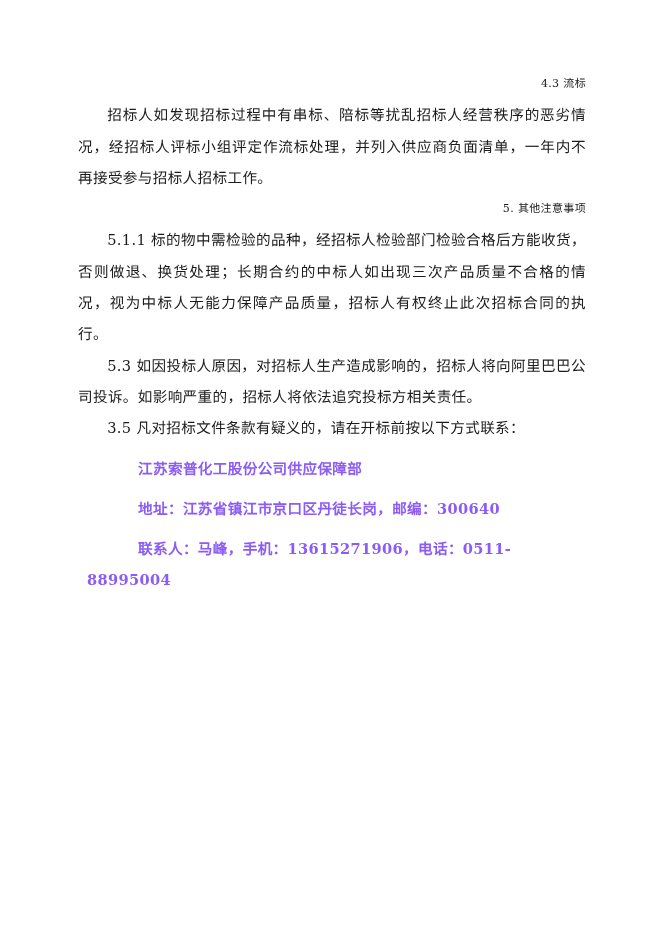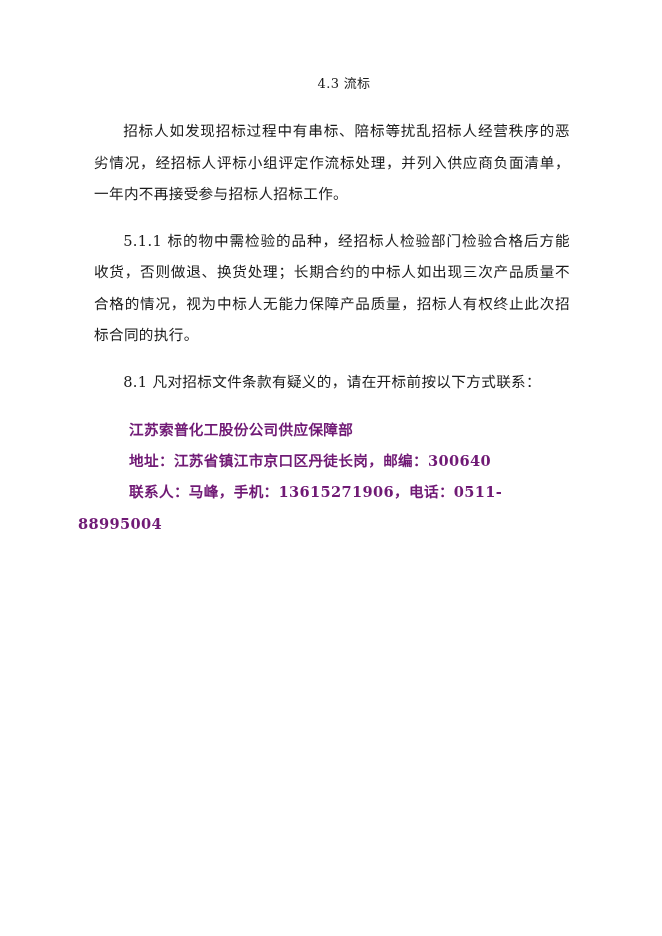--- a/index.html
+++ b/index.html
@@ -24,83 +24,85 @@
     left: 78px;
     top: 68px;
     width: 508px;
   }
   
   .para {
     font-family: "DejaVu Serif", "Liberation Serif", serif;
     font-size: 14.6px;
     line-height: 31.3px;
     color: #1b1b1b;
-    margin: 16px;
+    margin: 0;
     text-align: justify;
     text-justify: inter-character;
     letter-spacing: 0.35px;
     word-break: break-all;
     -webkit-font-smoothing: antialiased;
   }
   
   .indent2 {
     text-indent: 2em;
   }
   
   .heading {
     font-family: "DejaVu Serif", "Liberation Serif", serif;
-    font-size: 13px;
+    font-size: 11px;
     line-height: 31.3px;
     color: #1b1b1b;
     margin: 0;
     text-indent: 1.85em;
-    text-align: center;
+    text-align: right;
     letter-spacing: 0.35px;
   }
   
   .item-head {
     text-indent: 1.5em;
   }
   
   .contact-block {
     margin: 0;
   }
   .contact-line {
     font-family: "DejaVu Serif", "Liberation Serif", serif;
     font-size: 14.6px;
     line-height: 31.3px;
-    color: #701a75;
+    color: #8b5cf6;
     font-weight: bold;
-    margin: 0;
+    margin: 9px;
     text-indent: 3.5em;
     text-align: left;
     letter-spacing: 0.35px;
   }
 </style>
 </head>
 <body>
 
 <div class="page">
   <div class="doc-body">
 
     <p class="heading">4.3  流标</p>
 
     <p class="para indent2">招标人如发现招标过程中有串标、陪标等扰乱招标人经营秩序的恶劣情况，经招标人评标小组评定作流标处理，并列入供应商负面清单，一年内不再接受参与招标人招标工作。</p>
 
 
 
+    <p class="heading item-head">5.  其他注意事项</p>
 
 
     <p class="para indent2">5.1.1  标的物中需检验的品种，经招标人检验部门检验合格后方能收货，否则做退、换货处理；长期合约的中标人如出现三次产品质量不合格的情况，视为中标人无能力保障产品质量，招标人有权终止此次招标合同的执行。</p>
 
 
+    <p class="para indent2">5.3 如因投标人原因，对招标人生产造成影响的，招标人将向阿里巴巴公司投诉。如影响严重的，招标人将依法追究投标方相关责任。</p>
 
 
 
-    <p class="para indent2">8.1 凡对招标文件条款有疑义的，请在开标前按以下方式联系：</p>
+    <p class="para indent2">3.5 凡对招标文件条款有疑义的，请在开标前按以下方式联系：</p>
 
     <div class="contact-block">
       <p class="contact-line">江苏索普化工股份公司供应保障部</p>
       <p class="contact-line">地址：江苏省镇江市京口区丹徒长岗，邮编：300640</p>
       <p class="contact-line">联系人：马峰，手机：13615271906，电话：0511-88995004</p>
 
     </div>
 
   </div>
 </div>

